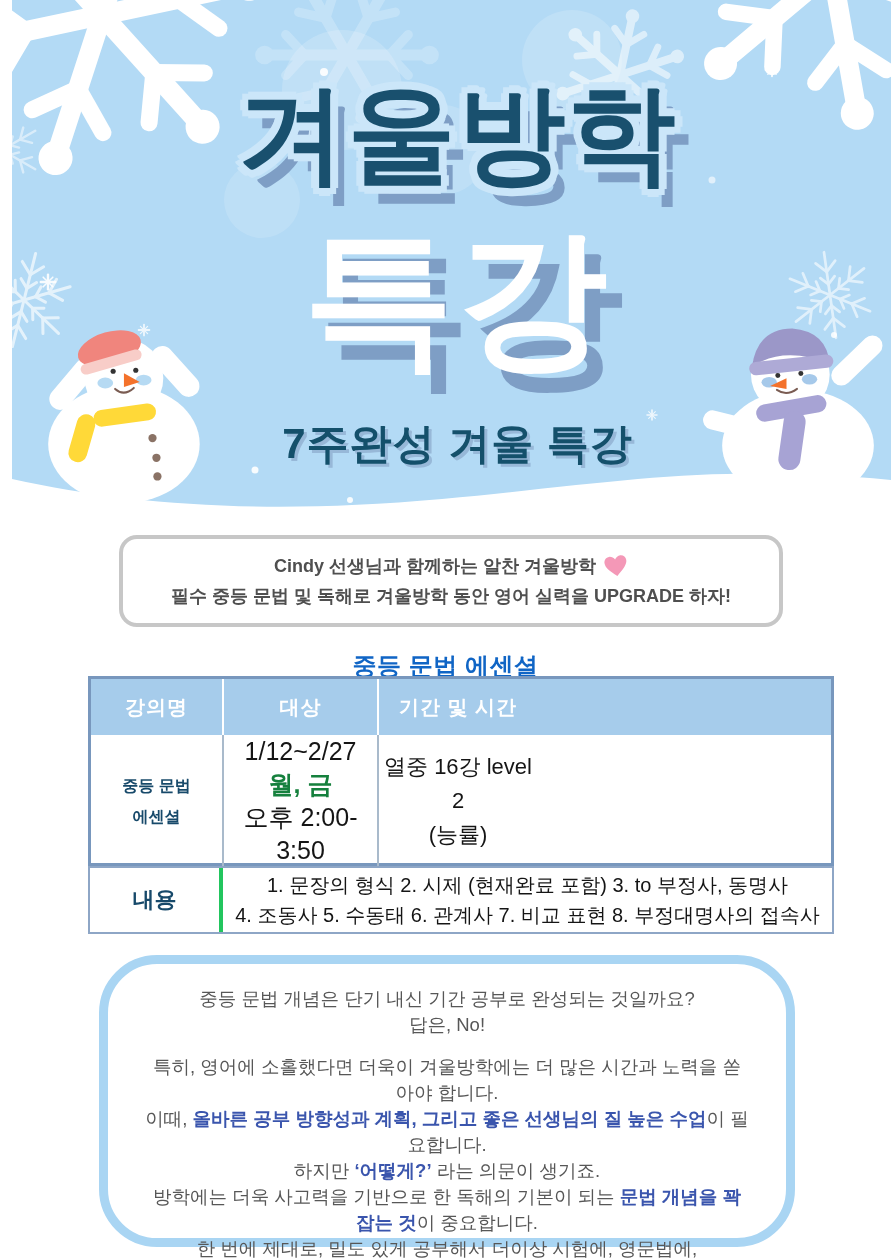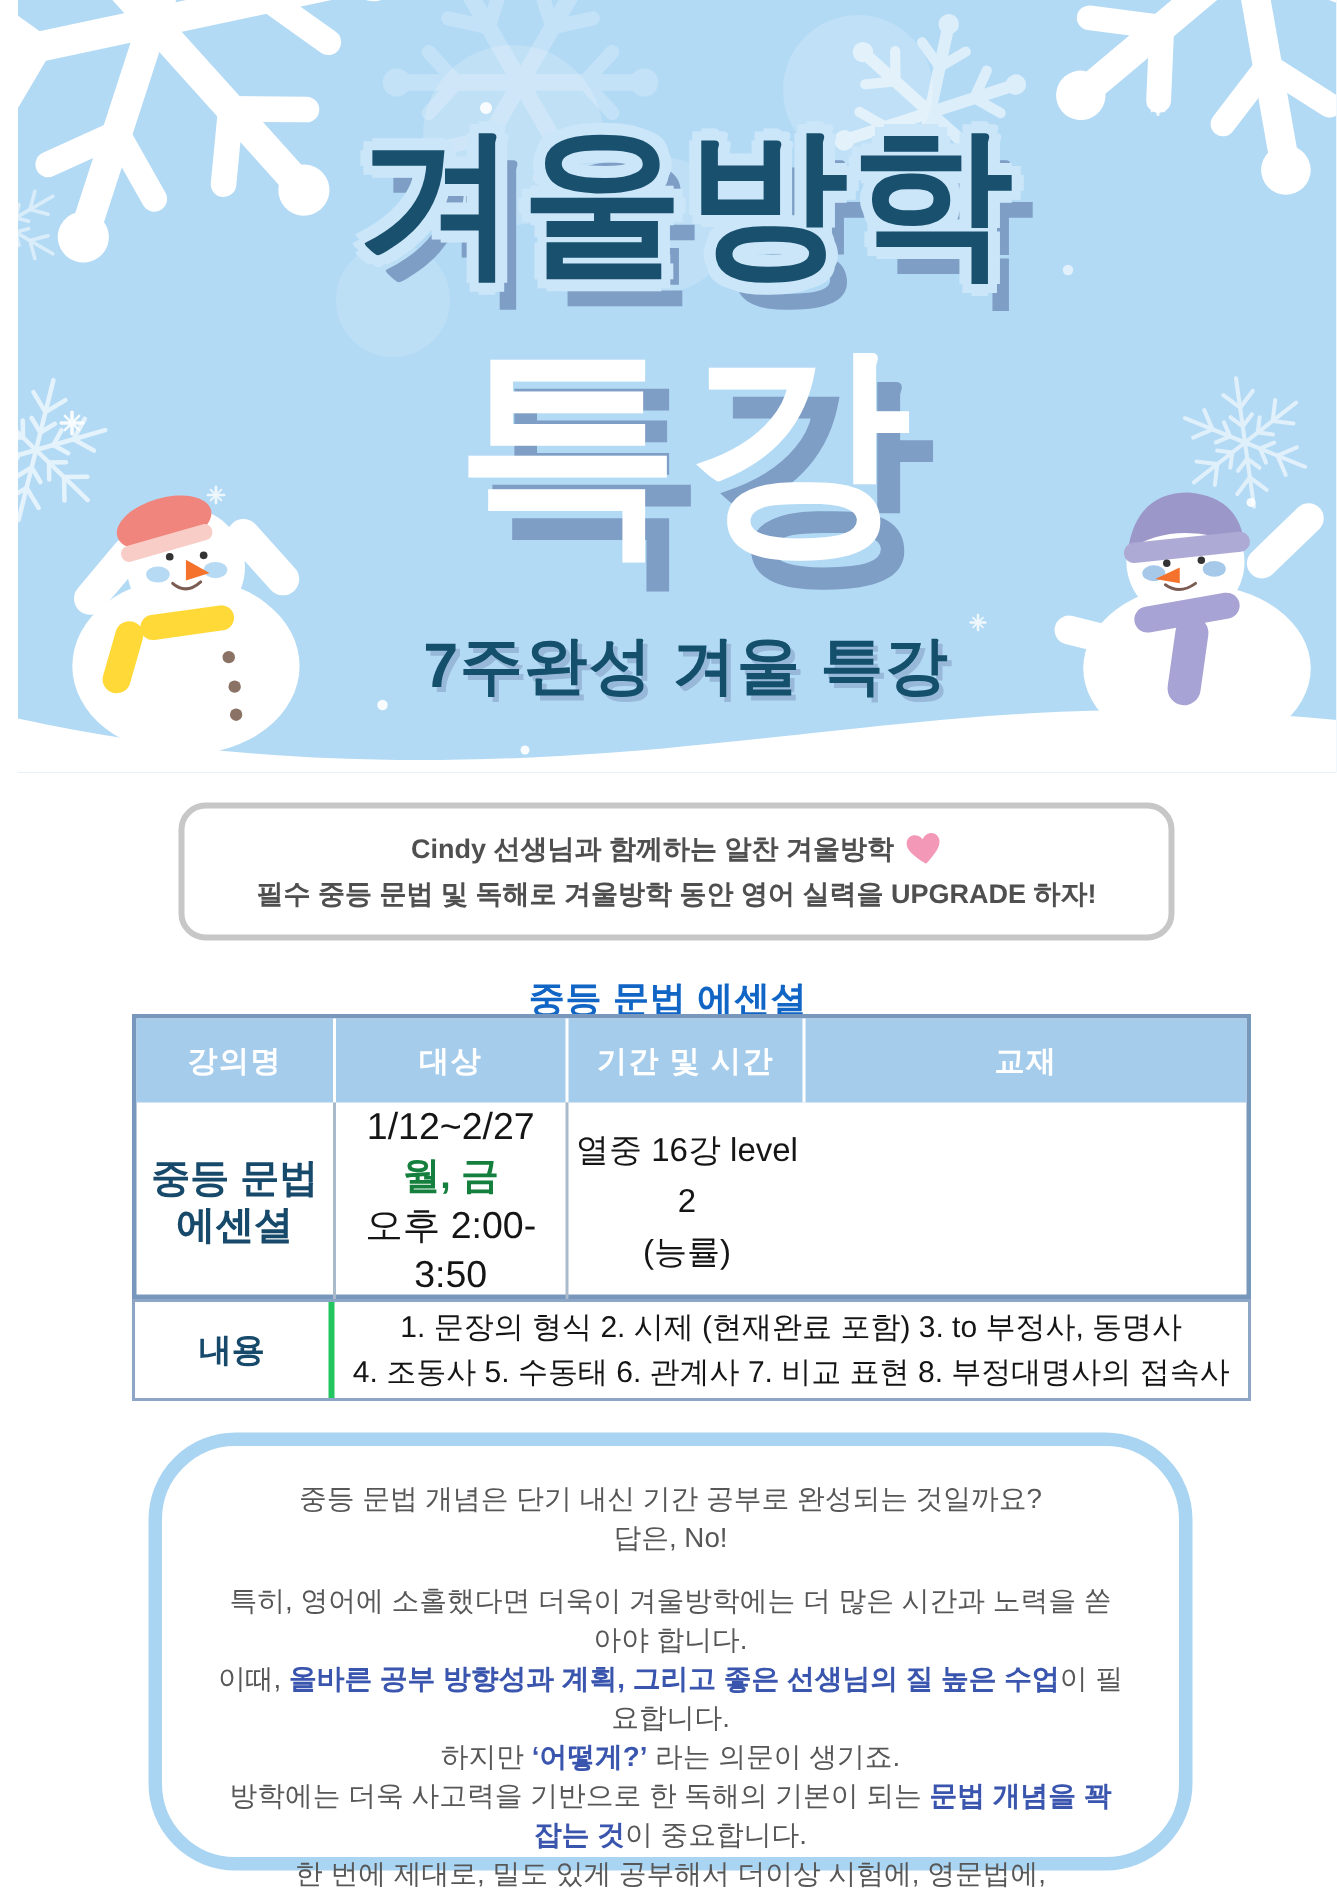--- a/index.html
+++ b/index.html
@@ -57,21 +57,21 @@
     color:#ffffff;font-size:20px;font-weight:800;letter-spacing:1px;
     border-right:2px solid #ffffff;
   }
   .th:last-child{border-right:none;}
   .tbl-row.body{height:128px;}
   .td{
     display:flex;flex-direction:column;align-items:center;justify-content:center;
     border-right:2px solid #A9BACB;text-align:center;
   }
   .td:last-child{border-right:none;}
-  .cell-name{font-size:26px;font-weight:800;color:#17496A;line-height:31px;}
+  .cell-name{font-size:16px;font-weight:800;color:#17496A;line-height:31px;}
   .cell-target-main{font-size:28px;font-weight:800;color:#E8212E;line-height:32px;}
   .cell-target-note{font-size:15.5px;font-weight:600;color:#E8212E;line-height:23px;margin-top:16px;}
   .cell-period{font-size:25px;color:#151515;line-height:33px;}
   .cell-days{font-size:25px;font-weight:800;color:#15803d;line-height:33px;}
   .cell-book{font-size:22px;color:#151515;line-height:34px;}
   .content-table{
     position:absolute;left:88px;top:866px;width:746px;height:68px;box-sizing:border-box;
     border:2px solid #8EA6C6;background:#fff;display:grid;grid-template-columns:133px 1fr;
   }
   .content-label{
@@ -282,21 +282,20 @@
     </div>
   </section>
 
   <h2 class="section-heading">중등 문법 에센셜</h2>
 
   <div class="main-table">
     <div class="tbl-row head">
       <div class="th">강의명</div>
       <div class="th">대상</div>
       <div class="th">기간 및 시간</div>
-      <div class="th">교재</div>
     </div>
     <div class="tbl-row body">
       <div class="td">
         <div class="cell-name">중등 문법</div>
         <div class="cell-name">에센셜</div>
       </div>
       <div class="td">
         <div class="cell-period">1/12~2/27</div>
         <div class="cell-days">월, 금</div>
         <div class="cell-period">오후 2:00-</div>

